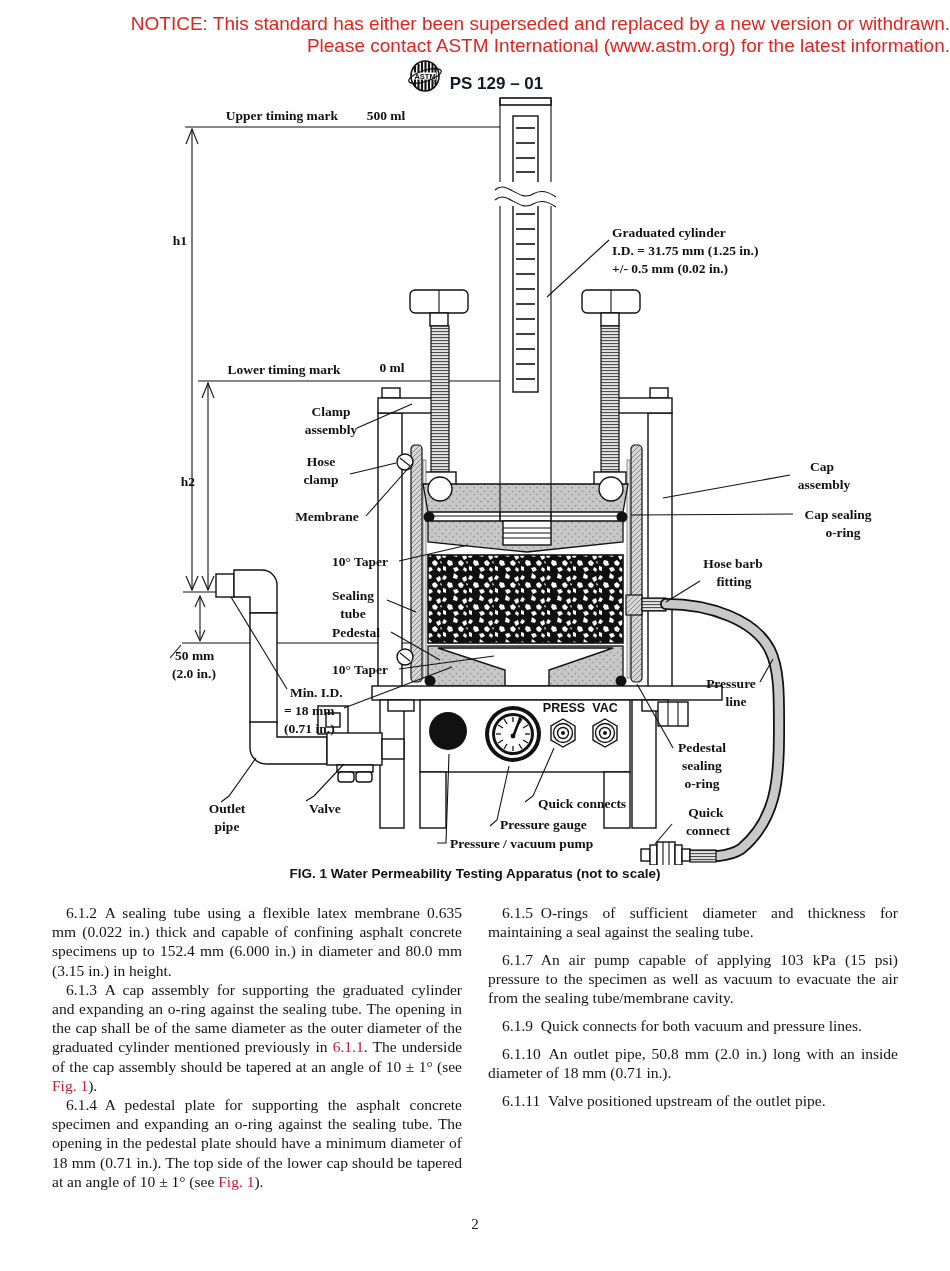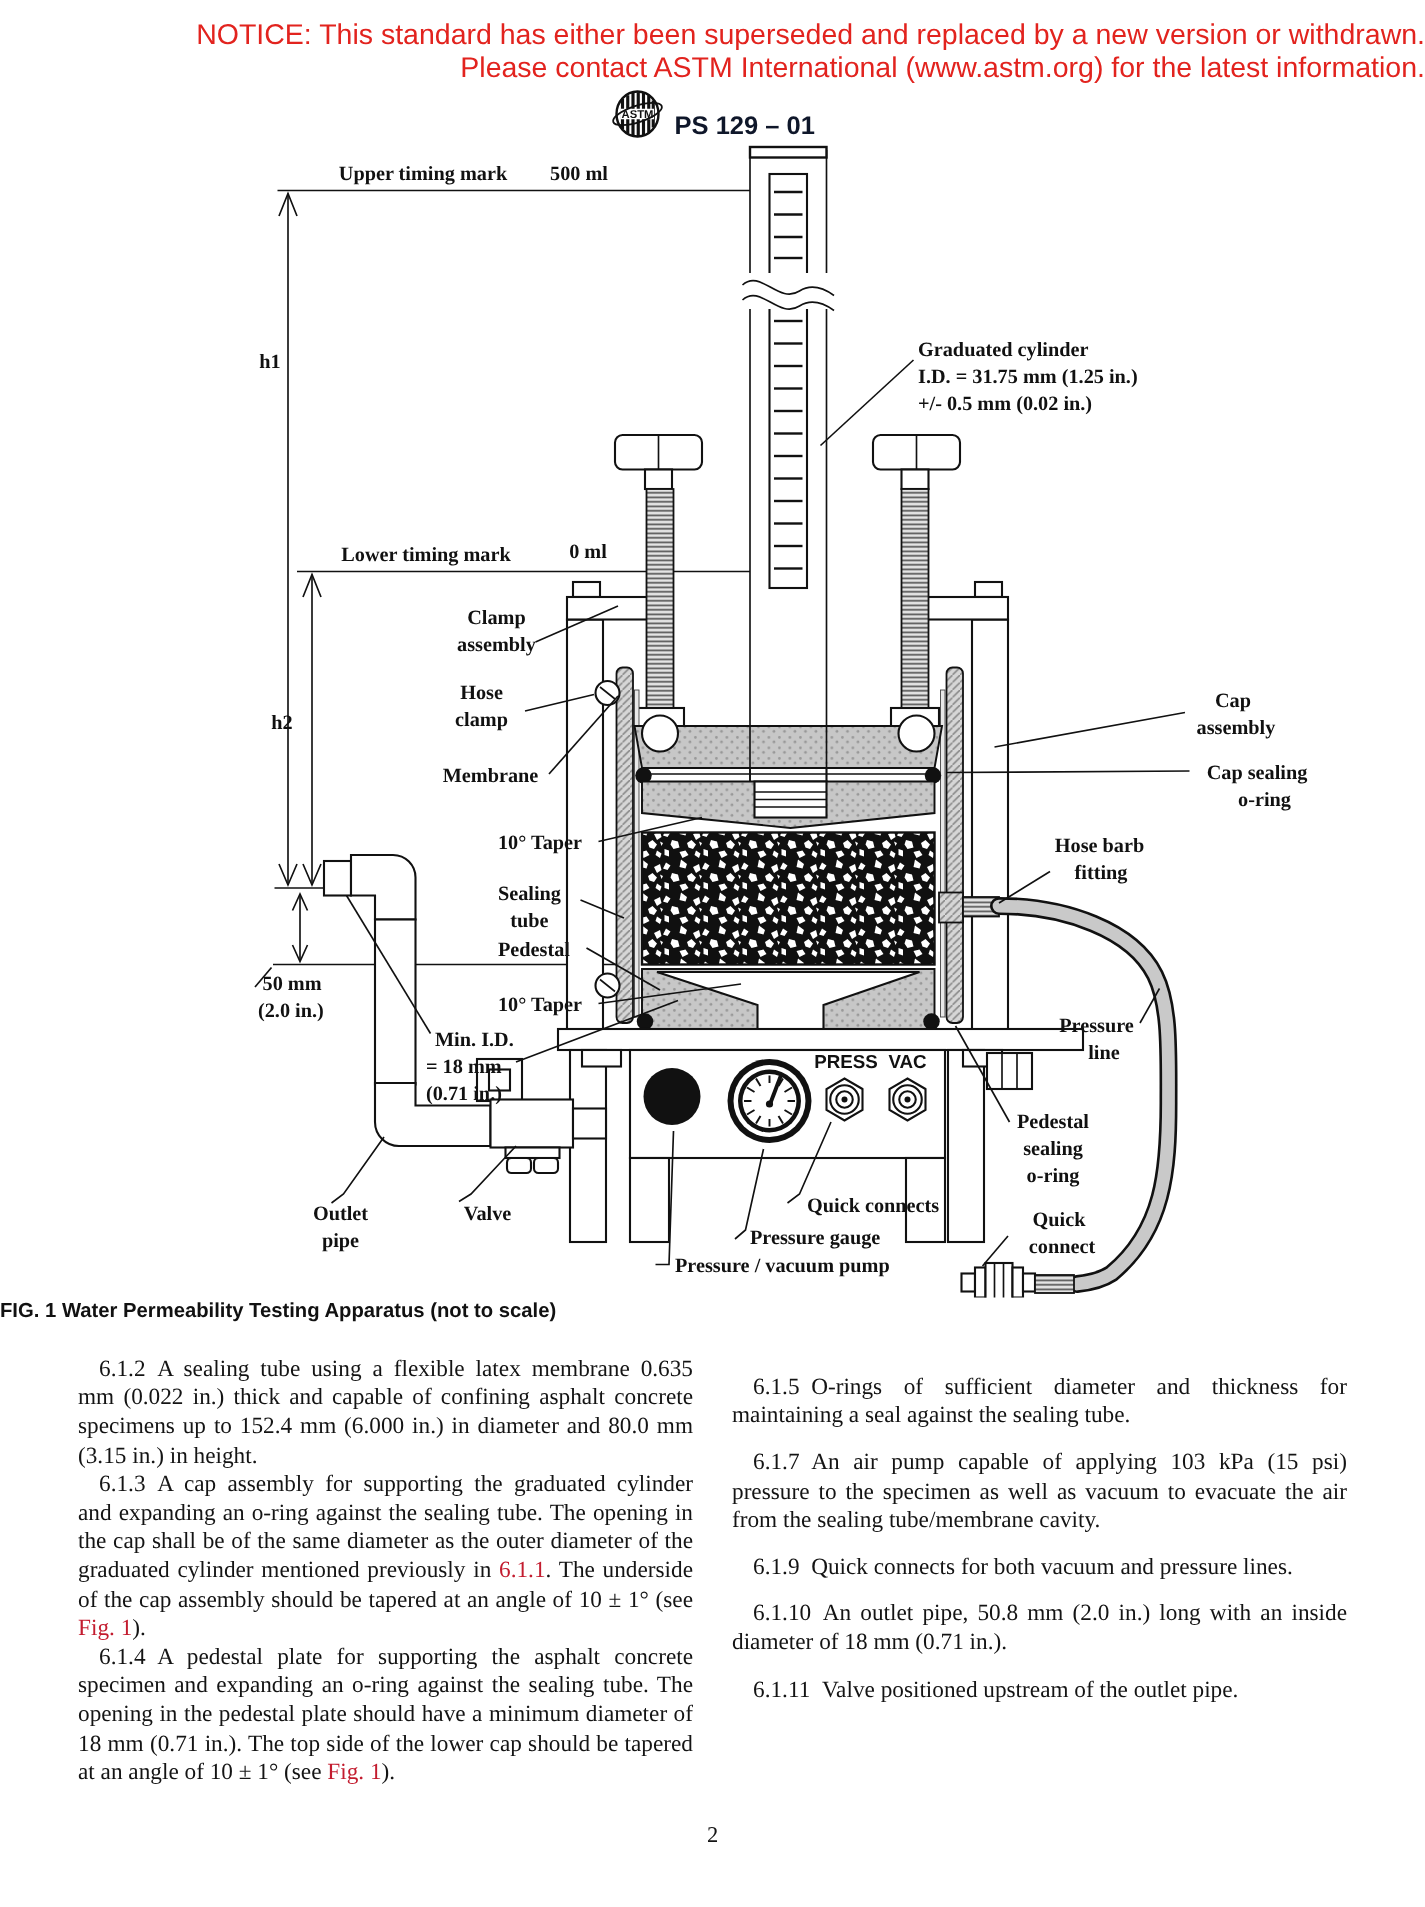--- a/index.html
+++ b/index.html
@@ -7,27 +7,27 @@
   body{width:950px;height:1271px;background:#ffffff;position:relative;
        font-family:"Liberation Serif",serif;color:var(--ink);overflow:hidden;}
   .notice{position:absolute;top:13px;left:0;width:950px;text-align:right;
           font-family:"Liberation Sans",sans-serif;font-weight:normal;
           font-size:19px;line-height:22px;color:var(--notice-red);}
   .designation-row{position:absolute;top:54px;left:0;width:950px;height:40px;
           display:flex;align-items:flex-end;justify-content:center;gap:7px;}
   .designation{font-family:"Liberation Sans",sans-serif;font-weight:bold;
           font-size:17px;color:#0f172a;}
   .figure-wrap{position:absolute;top:95px;left:0;width:950px;height:770px;}
-  .fig-caption{position:absolute;top:866px;left:0;width:950px;
+  .fig-caption{position:absolute;top:866px;left:0;width:950px;text-align:center;
           font-family:"Liberation Sans",sans-serif;font-weight:bold;
           font-size:13.5px;color:#111;}
   .columns{position:absolute;top:903px;left:52px;width:846px;display:flex;gap:26px;}
   .col{width:410px;text-align:justify;font-size:15.5px;line-height:19.2px;}
   .col p{margin:0;text-indent:14px;}
-  .col-right p{margin-bottom:8.5px;margin-top:12px;}
+  .col-right p{margin-bottom:8.5px;}
   .ref-link{color:var(--link-red);}
   .page-number{position:absolute;top:1216px;left:0;width:950px;text-align:center;
           font-size:15px;}
   svg text{font-family:"Liberation Serif",serif;font-weight:bold;font-size:13.5px;fill:#111;}
   svg text.sans{font-family:"Liberation Sans",sans-serif;font-size:12.5px;}
   .ln{stroke:#111;stroke-width:1.1;fill:none;}
   .shape{fill:#ffffff;stroke:#111;stroke-width:1.4;}
   .gray{fill:url(#pat-stip);stroke:#111;stroke-width:1.3;}
 </style>
 </head>

